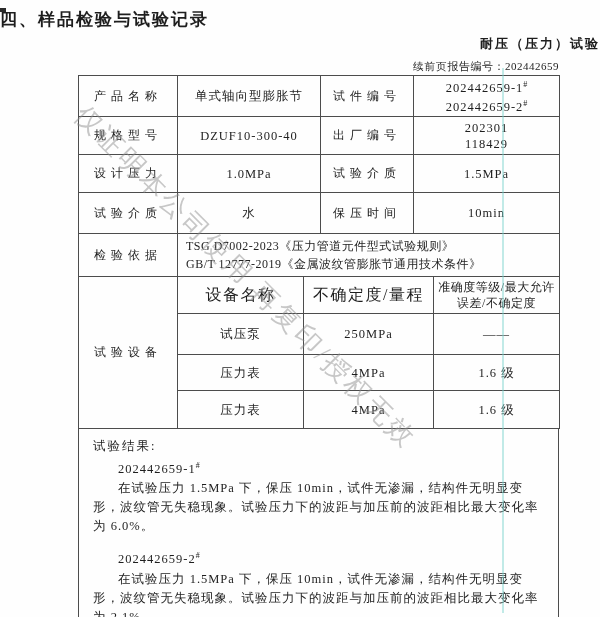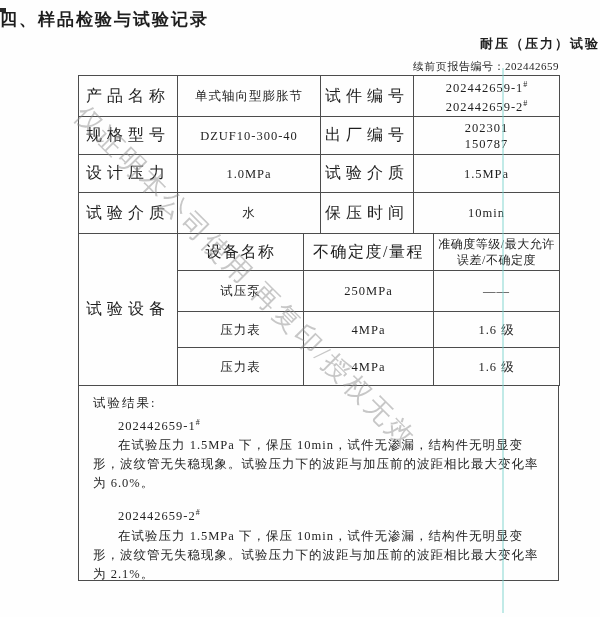--- a/index.html
+++ b/index.html
@@ -36,21 +36,21 @@
     display:flex;justify-content:flex-end;align-items:flex-end;
     height:16px;margin-top:2px;margin-bottom:1px;
   }
   .continued{font-size:10.5px;letter-spacing:1px;}
   .report-no{font-size:11px;letter-spacing:.5px;}
 
   
   table{border-collapse:collapse;table-layout:fixed;width:481px;}
   td{
     border:1px solid #4c4c4c;
-    font-size:16px;
+    font-size:12px;
     text-align:center;
     vertical-align:middle;
     padding:1px 3px;
     box-sizing:border-box;
     background:transparent;
   }
   .lbl{letter-spacing:5px;white-space:nowrap;}
   .val{font-size:12.5px;letter-spacing:1px;line-height:16px;}
   .basis-cell{
     text-align:left;
@@ -139,34 +139,41 @@
           <span>202442659-1</span><sup class="hash">#</sup><br>
           <span>202442659-2</span><sup class="hash">#</sup>
         </td>
       </tr>
       <tr style="height:38px">
         <td class="lbl">规格型号</td>
         <td class="val">DZUF10-300-40</td>
         <td class="lbl">出厂编号</td>
         <td class="val">
           <span>202301</span><br>
-          <span>150787</span>
+          <span>118429</span>
         </td>
       </tr>
       <tr style="height:38px">
         <td class="lbl">设计压力</td>
         <td class="val">1.0MPa</td>
         <td class="lbl">试验介质</td>
         <td class="val">1.5MPa</td>
       </tr>
       <tr style="height:41px">
         <td class="lbl">试验介质</td>
         <td class="val">水</td>
         <td class="lbl">保压时间</td>
         <td class="val">10min</td>
+      </tr>
+      <tr style="height:43px">
+        <td class="lbl">检验依据</td>
+        <td class="basis-cell" colspan="3">
+          <span>TSG D7002-2023《压力管道元件型式试验规则》</span><br>
+          <span>GB/T 12777-2019《金属波纹管膨胀节通用技术条件》</span>
+        </td>
       </tr>
     </tbody>
       </table>
 
     <table style="margin-top:-1px">
       <colgroup>
           <col style="width:99px">
           <col style="width:126px">
           <col style="width:130px">
           <col style="width:126px">

